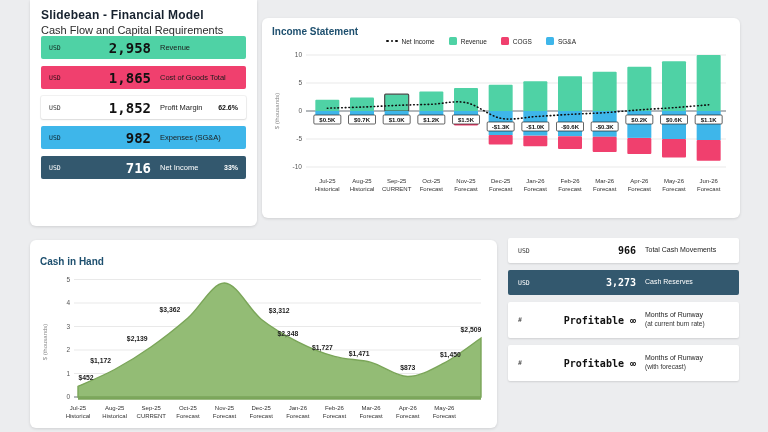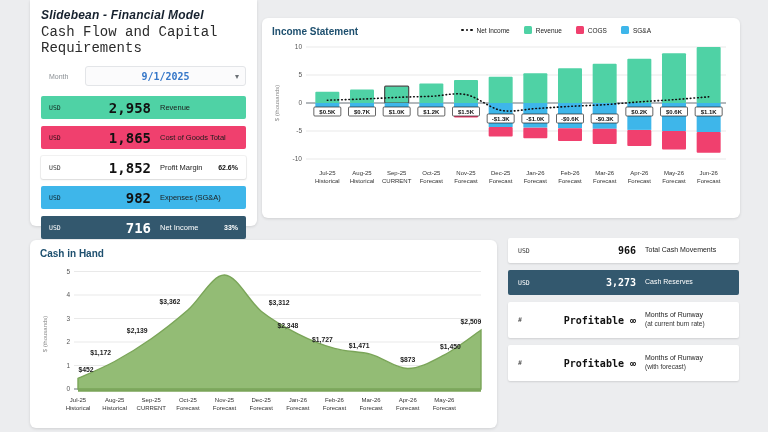--- a/index.html
+++ b/index.html
@@ -2,48 +2,48 @@
 <html><head>
 <meta charset="utf-8">
 <style>
   * { margin:0; padding:0; box-sizing:border-box; }
   html,body { width:768px; height:432px; overflow:hidden; }
   body { background:#ecedef; font-family:"Liberation Sans", sans-serif; position:relative; }
   .card { position:absolute; background:#fff; border-radius:6px; box-shadow:0 1px 3px rgba(0,0,0,.12); }
 
   
   #left-card { left:30px; top:0; width:227px; height:226px; border-top-left-radius:0; border-top-right-radius:0; padding:8px 11px; }
-  #page-title { font-size:12px; font-weight:bold; color:#16212e; letter-spacing:.2px;font-style:italic; }
-  #page-subtitle { font-family:Liberation Mono, monospace; font-size:14px; color:#2b2b2b; margin-top:2px; }
+  #page-title { font-size:12px; font-weight:bold; color:#16212e; letter-spacing:.2px; }
+  #page-subtitle { font-family:Liberation Sans, sans-serif; font-size:11px; color:#2b2b2b; margin-top:2px; }
   #month-row { display:flex; align-items:center; margin:10px 0 10px 0; }
   #month-label { font-size:7px; color:#8a8f94; width:44px; padding-left:8px; }
   #month-select { flex:1; height:20px; background:#fbfbfc; border:1px solid #e3e5e8; border-radius:3px; display:flex; align-items:center; justify-content:center; position:relative; cursor:pointer; }
   #month-value { font-family:"DejaVu Sans Mono", monospace; font-size:10px; font-weight:bold; color:#3577c8; }
   #month-caret { position:absolute; right:6px; color:#6b7075; font-size:8px; }
 
   .kpi-row { height:23px; border-radius:2px; display:flex; align-items:center; margin-bottom:7px; padding:0 8px; }
   .kpi-row.white { background:#fff; box-shadow:0 0 0 1px rgba(0,0,0,.05), 0 1px 2px rgba(0,0,0,.10); }
   .kpi-cur { font-family:"DejaVu Sans Mono", monospace; font-size:6.5px; width:36px; color:rgba(0,0,0,.8); }
   .kpi-val { font-family:"DejaVu Sans Mono", monospace; font-size:14px; font-weight:bold; width:66px; text-align:right; color:#111; }
   .kpi-lab { font-size:7.5px; margin-left:9px; color:#1c1c1c; flex:1; }
   .kpi-extra { font-size:7px; font-weight:bold; color:#111; }
   .kpi-row.inv .kpi-cur, .kpi-row.inv .kpi-val, .kpi-row.inv .kpi-lab, .kpi-row.inv .kpi-extra { color:#fff; }
 
   
   #income-card { left:262px; top:18px; width:478px; height:200px; padding:8px 10px 4px 10px; }
-  #income-head { display:flex; align-items:flex-start; }
+  #income-head { display:flex; align-items:flex-start;flex-direction:column; }
   #income-title { font-size:10px; font-weight:bold; color:#1d4f6e; width:150px; }
   #income-legend { display:flex; align-items:center; gap:14px; margin:0 auto; padding-right:40px; }
   .lg-item { display:flex; align-items:center; gap:4px; font-size:6.5px; color:#222; }
   .lg-sq { width:8px; height:8px; border-radius:1.5px; display:inline-block; }
   .lg-dots { display:inline-flex; gap:2px; align-items:center; }
   .lg-dots i { width:2.5px; height:2.5px; background:#111; border-radius:50%; display:block; }
 
   
-  #cash-card { left:30px; top:240px; width:467px; height:188px; padding:8px 8px 2px 10px; }
+  #cash-card { left:30px; top:240px; width:467px; height:188px; padding:16px 8px 2px 10px; }
   #cash-title { font-size:10px; font-weight:bold; color:#1d4f6e; }
 
   
   #summary { position:absolute; left:508px; top:238px; width:231px; }
   .sum-row { border-radius:2px; display:flex; align-items:center; padding:0 10px; margin-bottom:7px; }
   .sum-row.white { background:#fff; box-shadow:0 1px 2px rgba(0,0,0,.12); }
   .sum-row.h24 { height:25px; } .sum-row.h36 { height:36px; }
   .sum-cur { font-family:"DejaVu Sans Mono", monospace; font-size:6.5px; width:34px; color:rgba(0,0,0,.8); }
   .sum-val { font-family:"DejaVu Sans Mono", monospace; font-size:10px; font-weight:bold; width:84px; text-align:right; color:#111; }
   .sum-lab { font-size:7px; margin-left:9px; color:#1c1c1c; line-height:1.25; }
@@ -52,27 +52,20 @@
 
   svg text { font-family:"Liberation Sans", sans-serif; }
 </style>
 </head>
 <body>
 
 <div class="card" id="left-card">
   <div id="page-title">Slidebean - Financial Model</div>
   <div id="page-subtitle">Cash Flow and Capital Requirements</div>
 
-  <div id="month-row">
-    <div id="month-label">Month</div>
-    <div id="month-select">
-      <span id="month-value">9/1/2025</span>
-      <span id="month-caret">▾</span>
-    </div>
-  </div>
 
   <div class="kpi-row" style="background:#4fd2a5">
     <span class="kpi-cur">USD</span>
     <span class="kpi-val">2,958</span>
     <span class="kpi-lab">Revenue</span>
   </div>
   <div class="kpi-row" style="background:#f0406e">
     <span class="kpi-cur">USD</span>
     <span class="kpi-val">1,865</span>
     <span class="kpi-lab">Cost of Goods Total</span>

